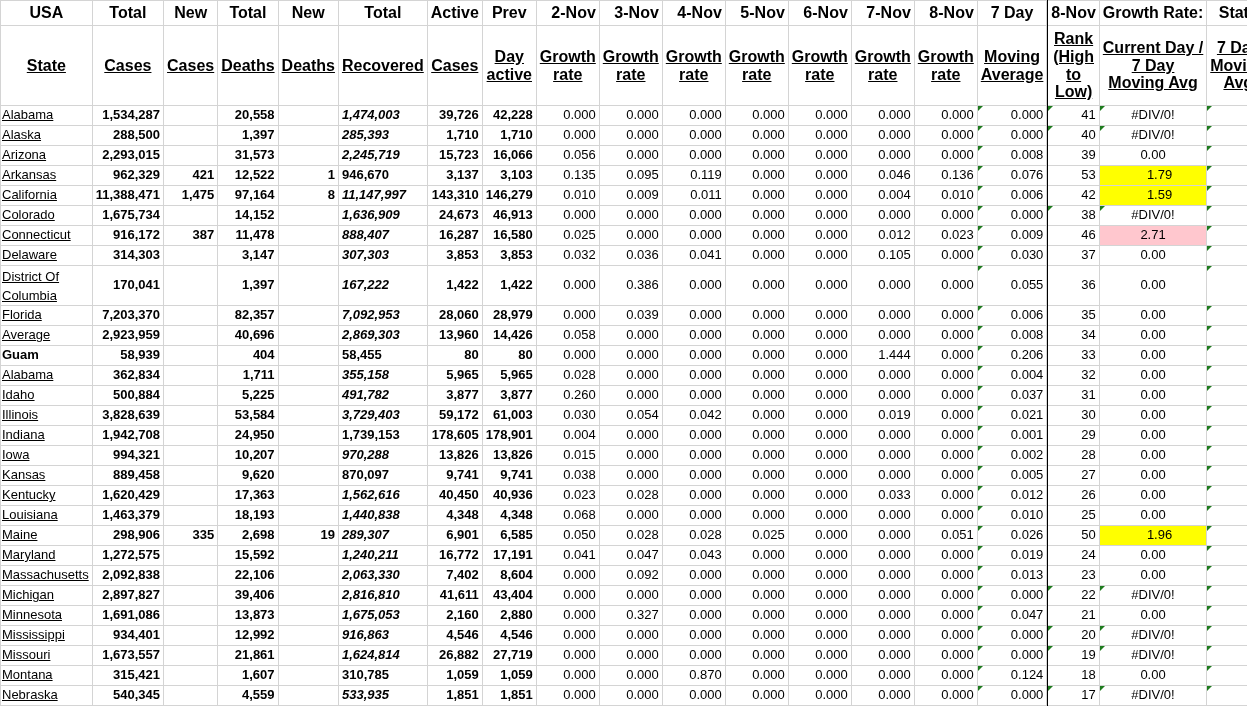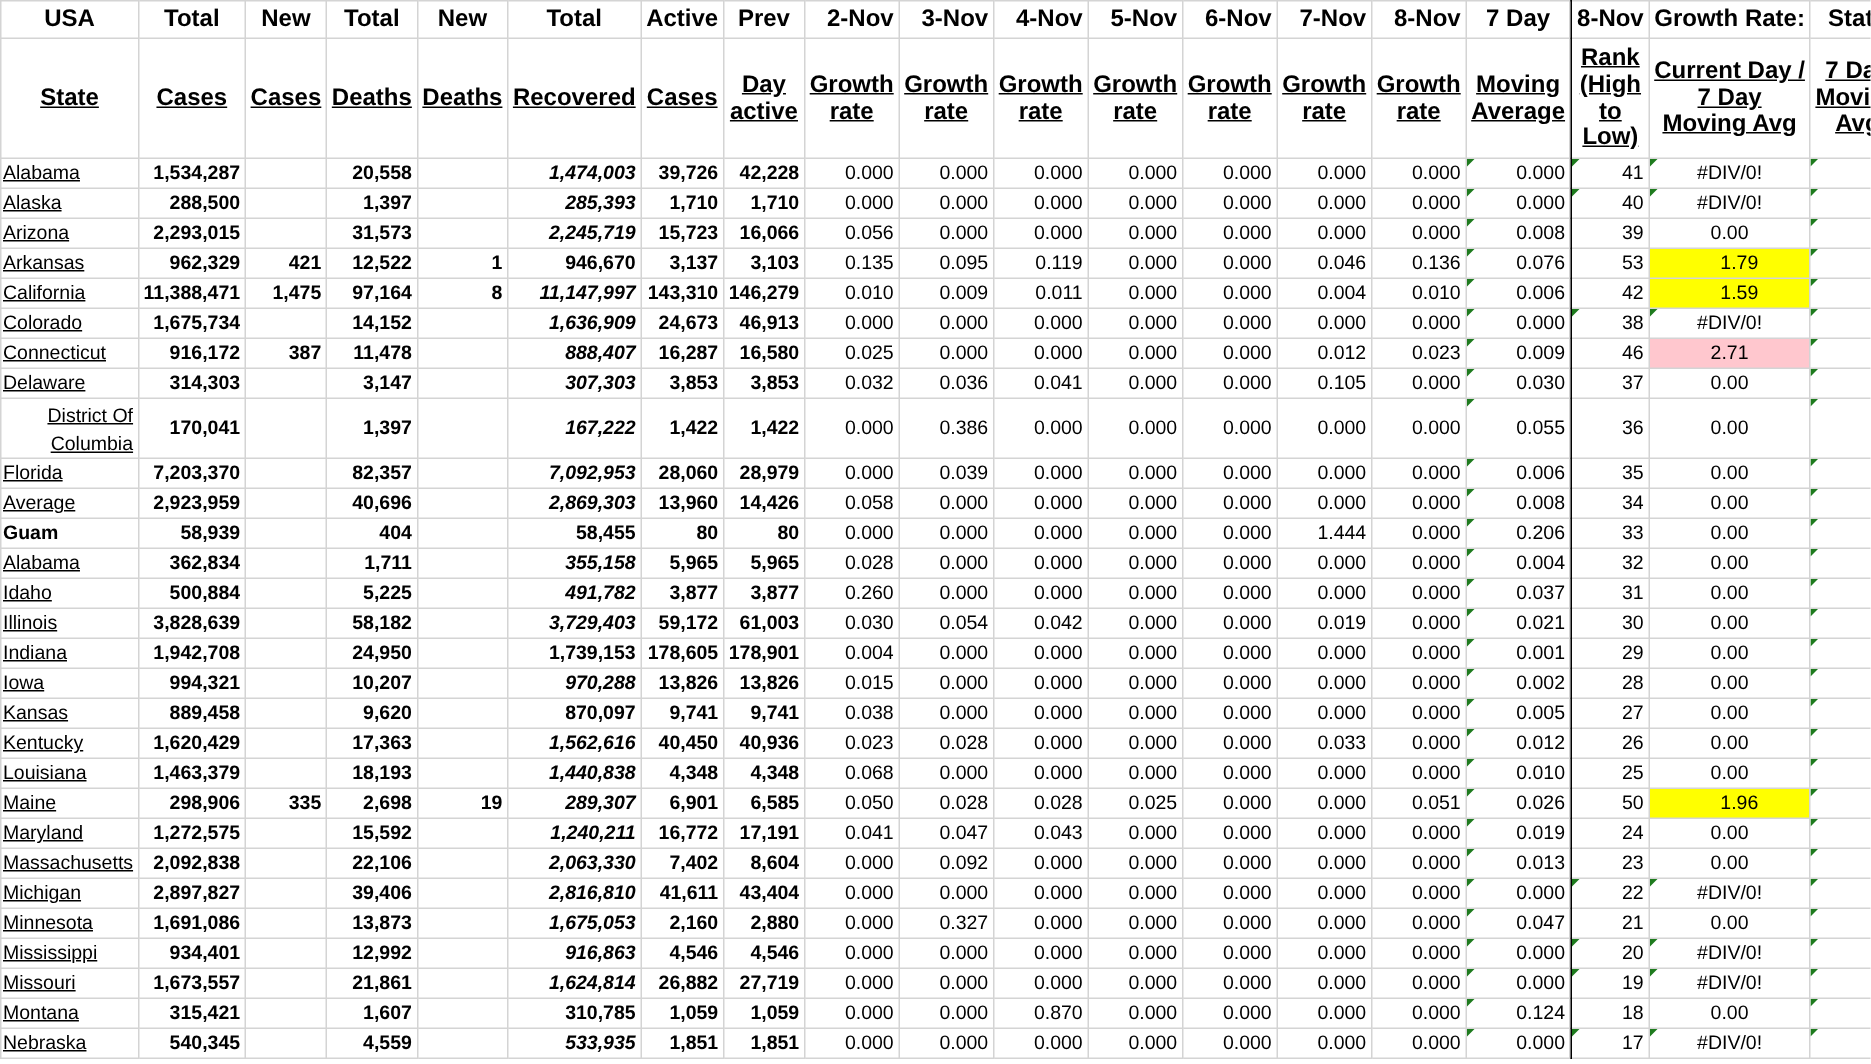--- a/index.html
+++ b/index.html
@@ -8,21 +8,21 @@
   table { border-collapse:collapse; table-layout:fixed; position:absolute; left:0; top:0; }
   td, th { border:1px solid #d4d4d4; padding:0 3px; white-space:nowrap; overflow:hidden; line-height:1.1; }
   th { font-weight:bold; text-align:center; vertical-align:middle; font-size:16px; }
   .h1 th { height:24px; }
   .h2 th { height:79px; white-space:normal;text-decoration:underline; }
   tr.r td { height:19px; }
   tr.tall td { height:39px; }
   .st { text-align:left; padding-left:1px; text-decoration:underline; }
   .st.nolink { text-decoration:none; font-weight:bold; }
   .b { font-weight:bold; text-align:right; }
-  .it { font-style:italic; font-weight:bold; text-align:right; }
+  .it { font-style:italic; font-weight:bold; }
   .n { text-align:right; }
   .c { text-align:center; }
   .sep { background:#000; border-color:#000; padding:0; }
   .yellow { background:#ffff00;padding-left:16px; }
   .pink { background:#ffc7ce;margin-left:12px; }
   .tri { position:relative; }
   .tri::before { content:""; position:absolute; left:0; top:0; width:0; height:0;
                  border-top:5px solid #1e7b1e; border-right:5px solid transparent; }
   .hdr-r { text-align:right; }
 </style>
@@ -280,21 +280,21 @@
     <td class="n">0.105</td>
     <td class="n">0.000</td>
     <td class="n tri">0.030</td>
     <td class="sep"></td>
     <td class="n">37</td>
     <td class="c">0.00</td>
     <td class="n tri">40</td>
     <td></td>
   </tr>
       <tr class="tall">
-    <td class="st" style="white-space: normal; line-height: 19px; text-align: right;">District Of Columbia</td>
+    <td class="st" style="white-space: normal; line-height: 19px;">District Of Columbia</td>
     <td class="b">170,041</td>
     <td class="b"></td>
     <td class="b">1,397</td>
     <td class="b"></td>
     <td class="it">167,222</td>
     <td class="b">1,422</td>
     <td class="b">1,422</td>
     <td class="n">0.000</td>
     <td class="n">0.386</td>
     <td class="n">0.000</td>
@@ -421,21 +421,21 @@
     <td class="sep"></td>
     <td class="n">31</td>
     <td class="c">0.00</td>
     <td class="n tri">32</td>
     <td></td>
   </tr>
       <tr class="r">
     <td class="st">Illinois</td>
     <td class="b">3,828,639</td>
     <td class="b"></td>
-    <td class="b">58,182</td>
+    <td class="b">53,584</td>
     <td class="b"></td>
     <td class="it">3,729,403</td>
     <td class="b">59,172</td>
     <td class="b">61,003</td>
     <td class="n">0.030</td>
     <td class="n">0.054</td>
     <td class="n">0.042</td>
     <td class="n">0.000</td>
     <td class="n">0.000</td>
     <td class="n">0.019</td>

